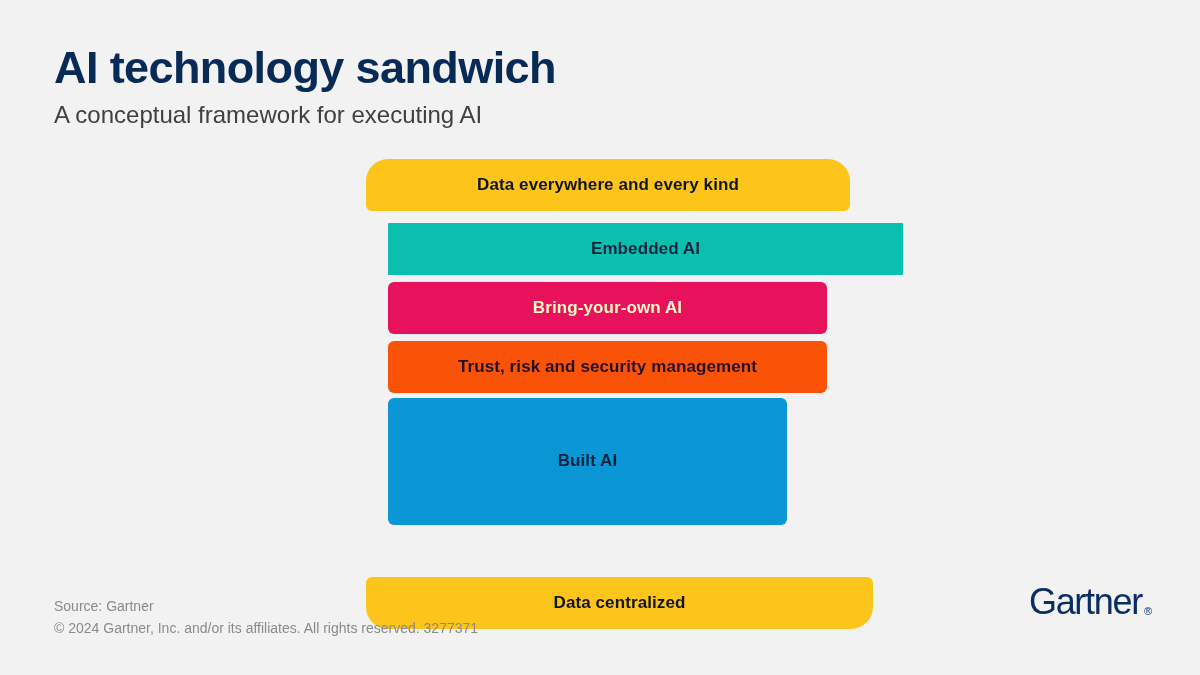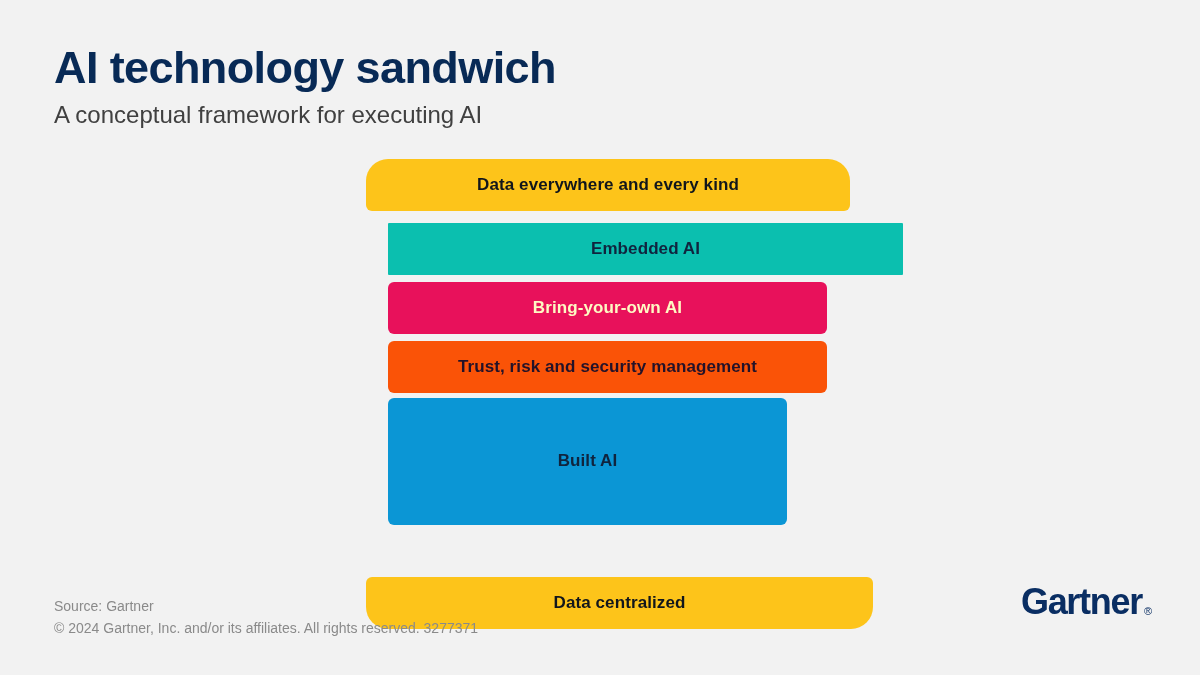--- a/index.html
+++ b/index.html
@@ -100,21 +100,21 @@
   .logo {
     position: absolute;
     right: 48px;
     top: 584px;
     display: flex;
     align-items: flex-end;
     color: #0a2e63;
   }
   .logo-word {
     font-size: 36px;
-    font-weight: 700;
+    font-weight: 400;
     letter-spacing: -1.3px;
     line-height: 1;
     color: #0a2e63;
   }
   .logo-reg {
     font-size: 11px;
     line-height: 1;
     margin-left: 2px;
     margin-bottom: 3px;
     color: #0a2e63;

